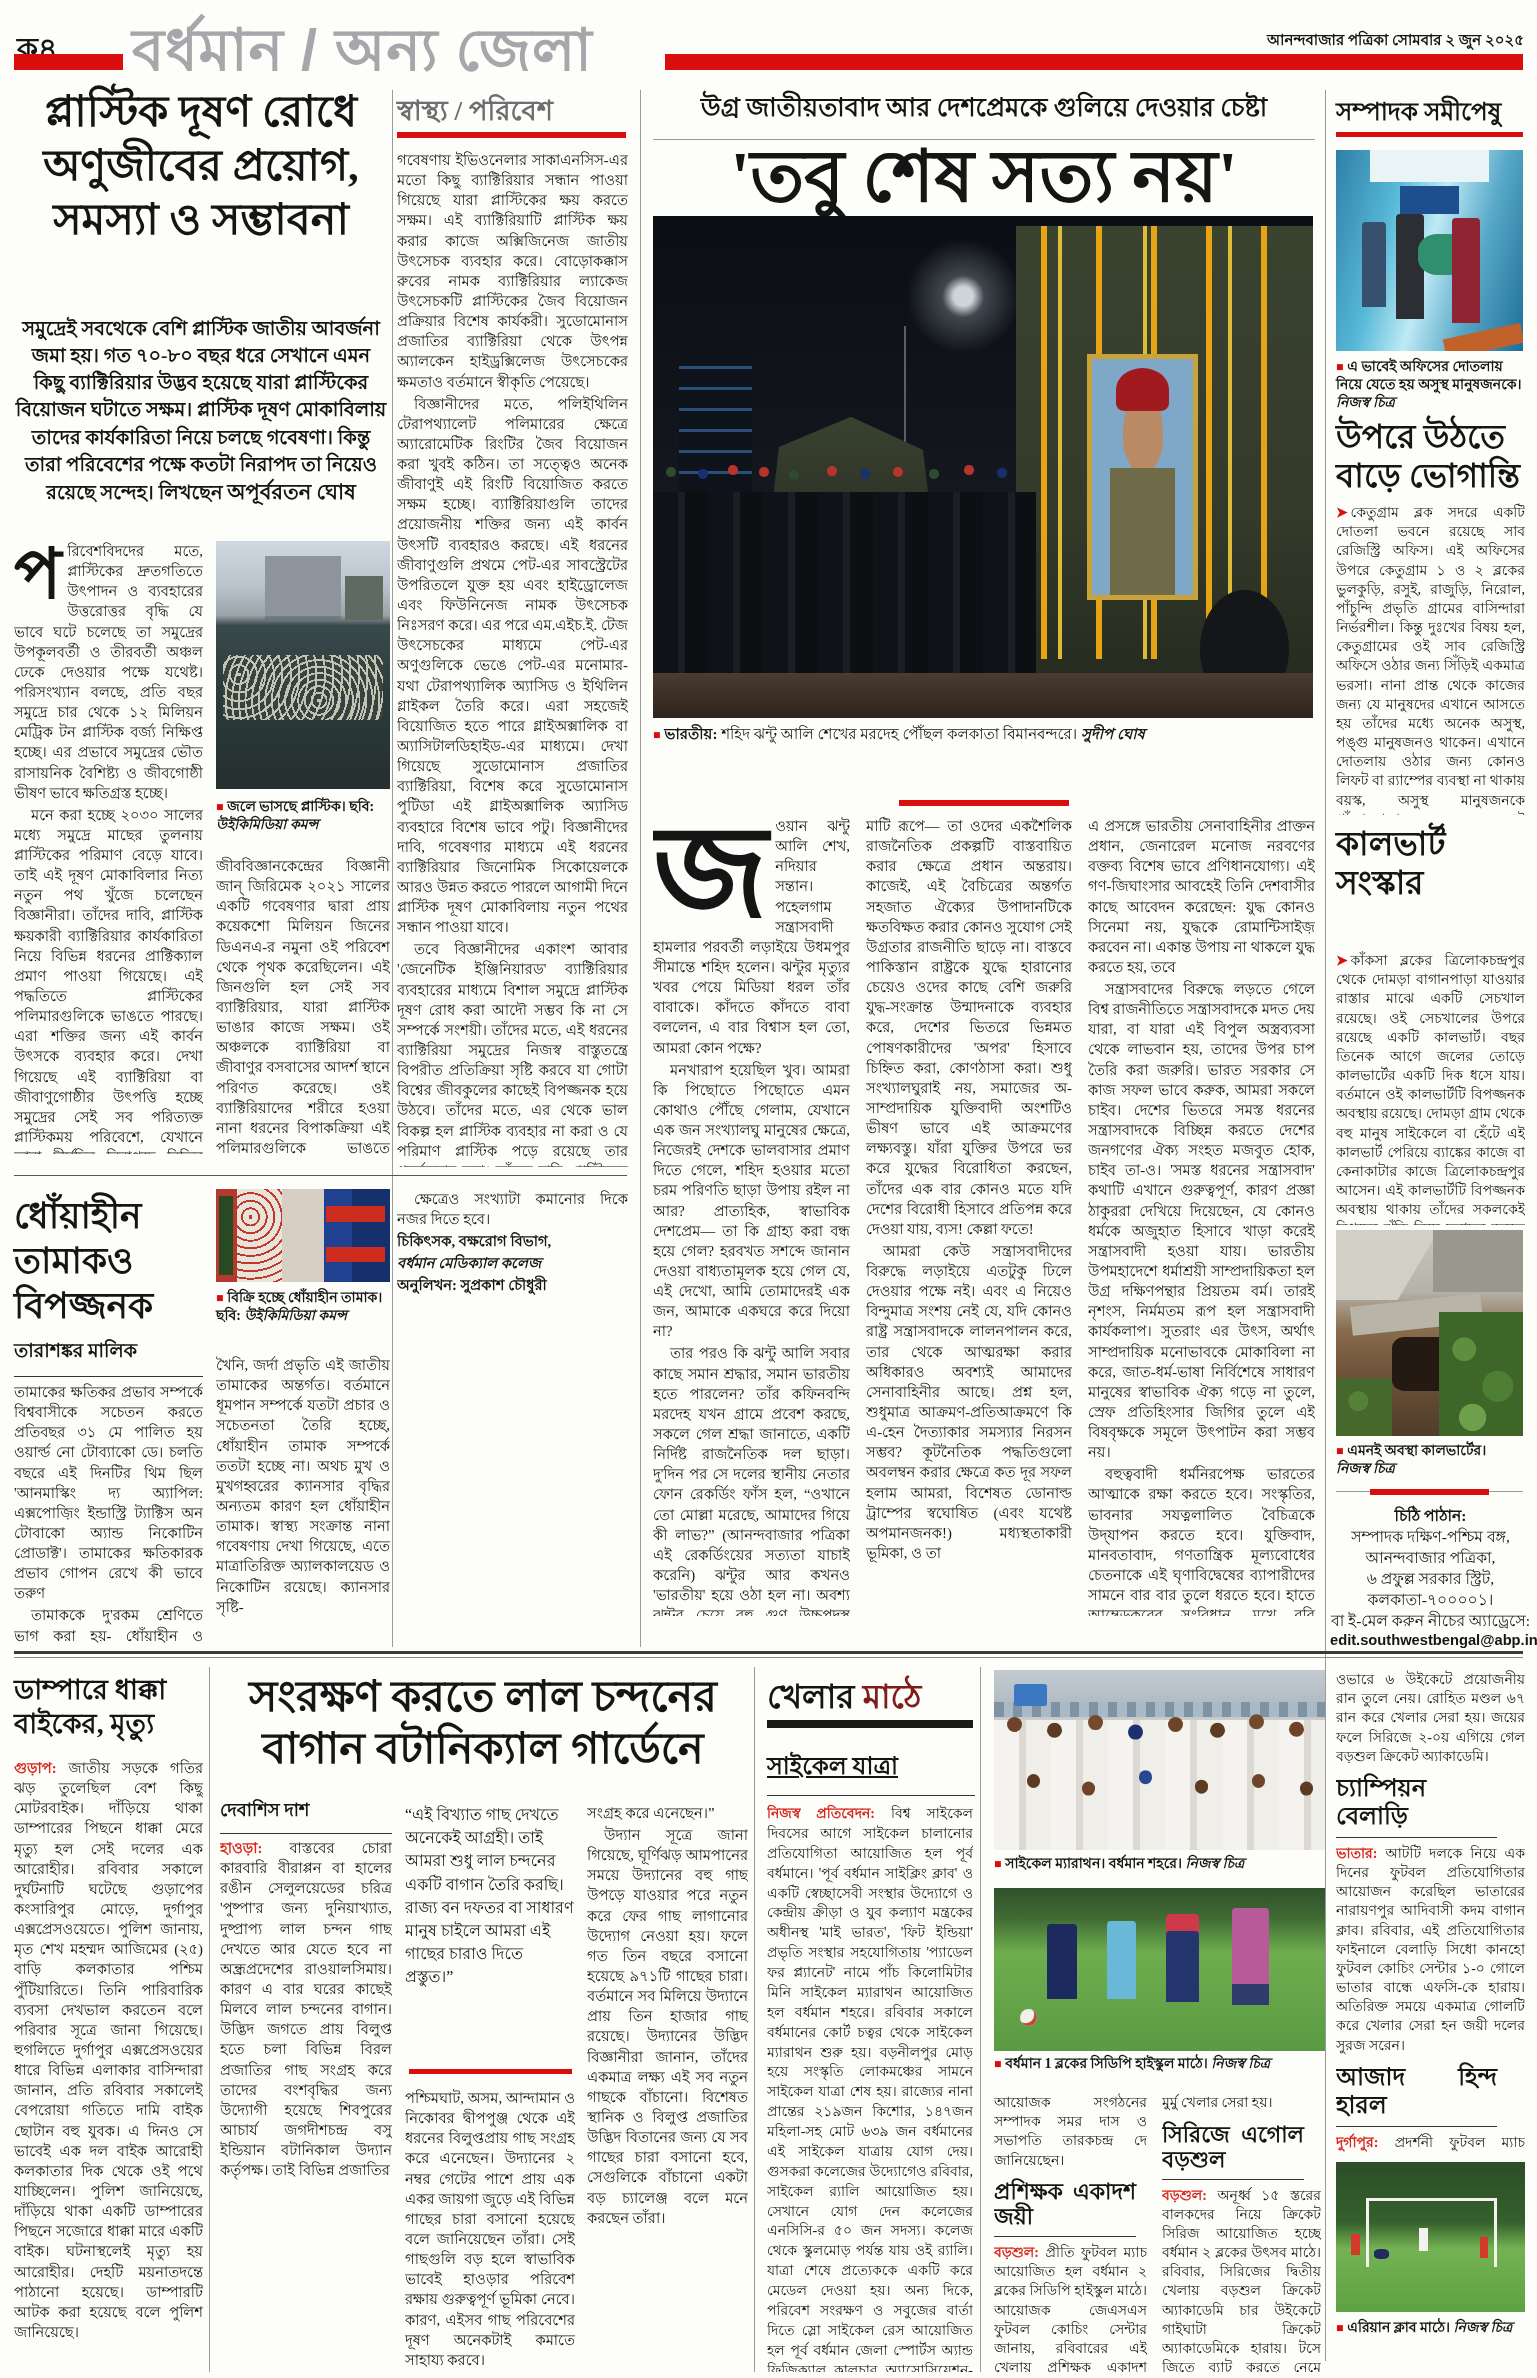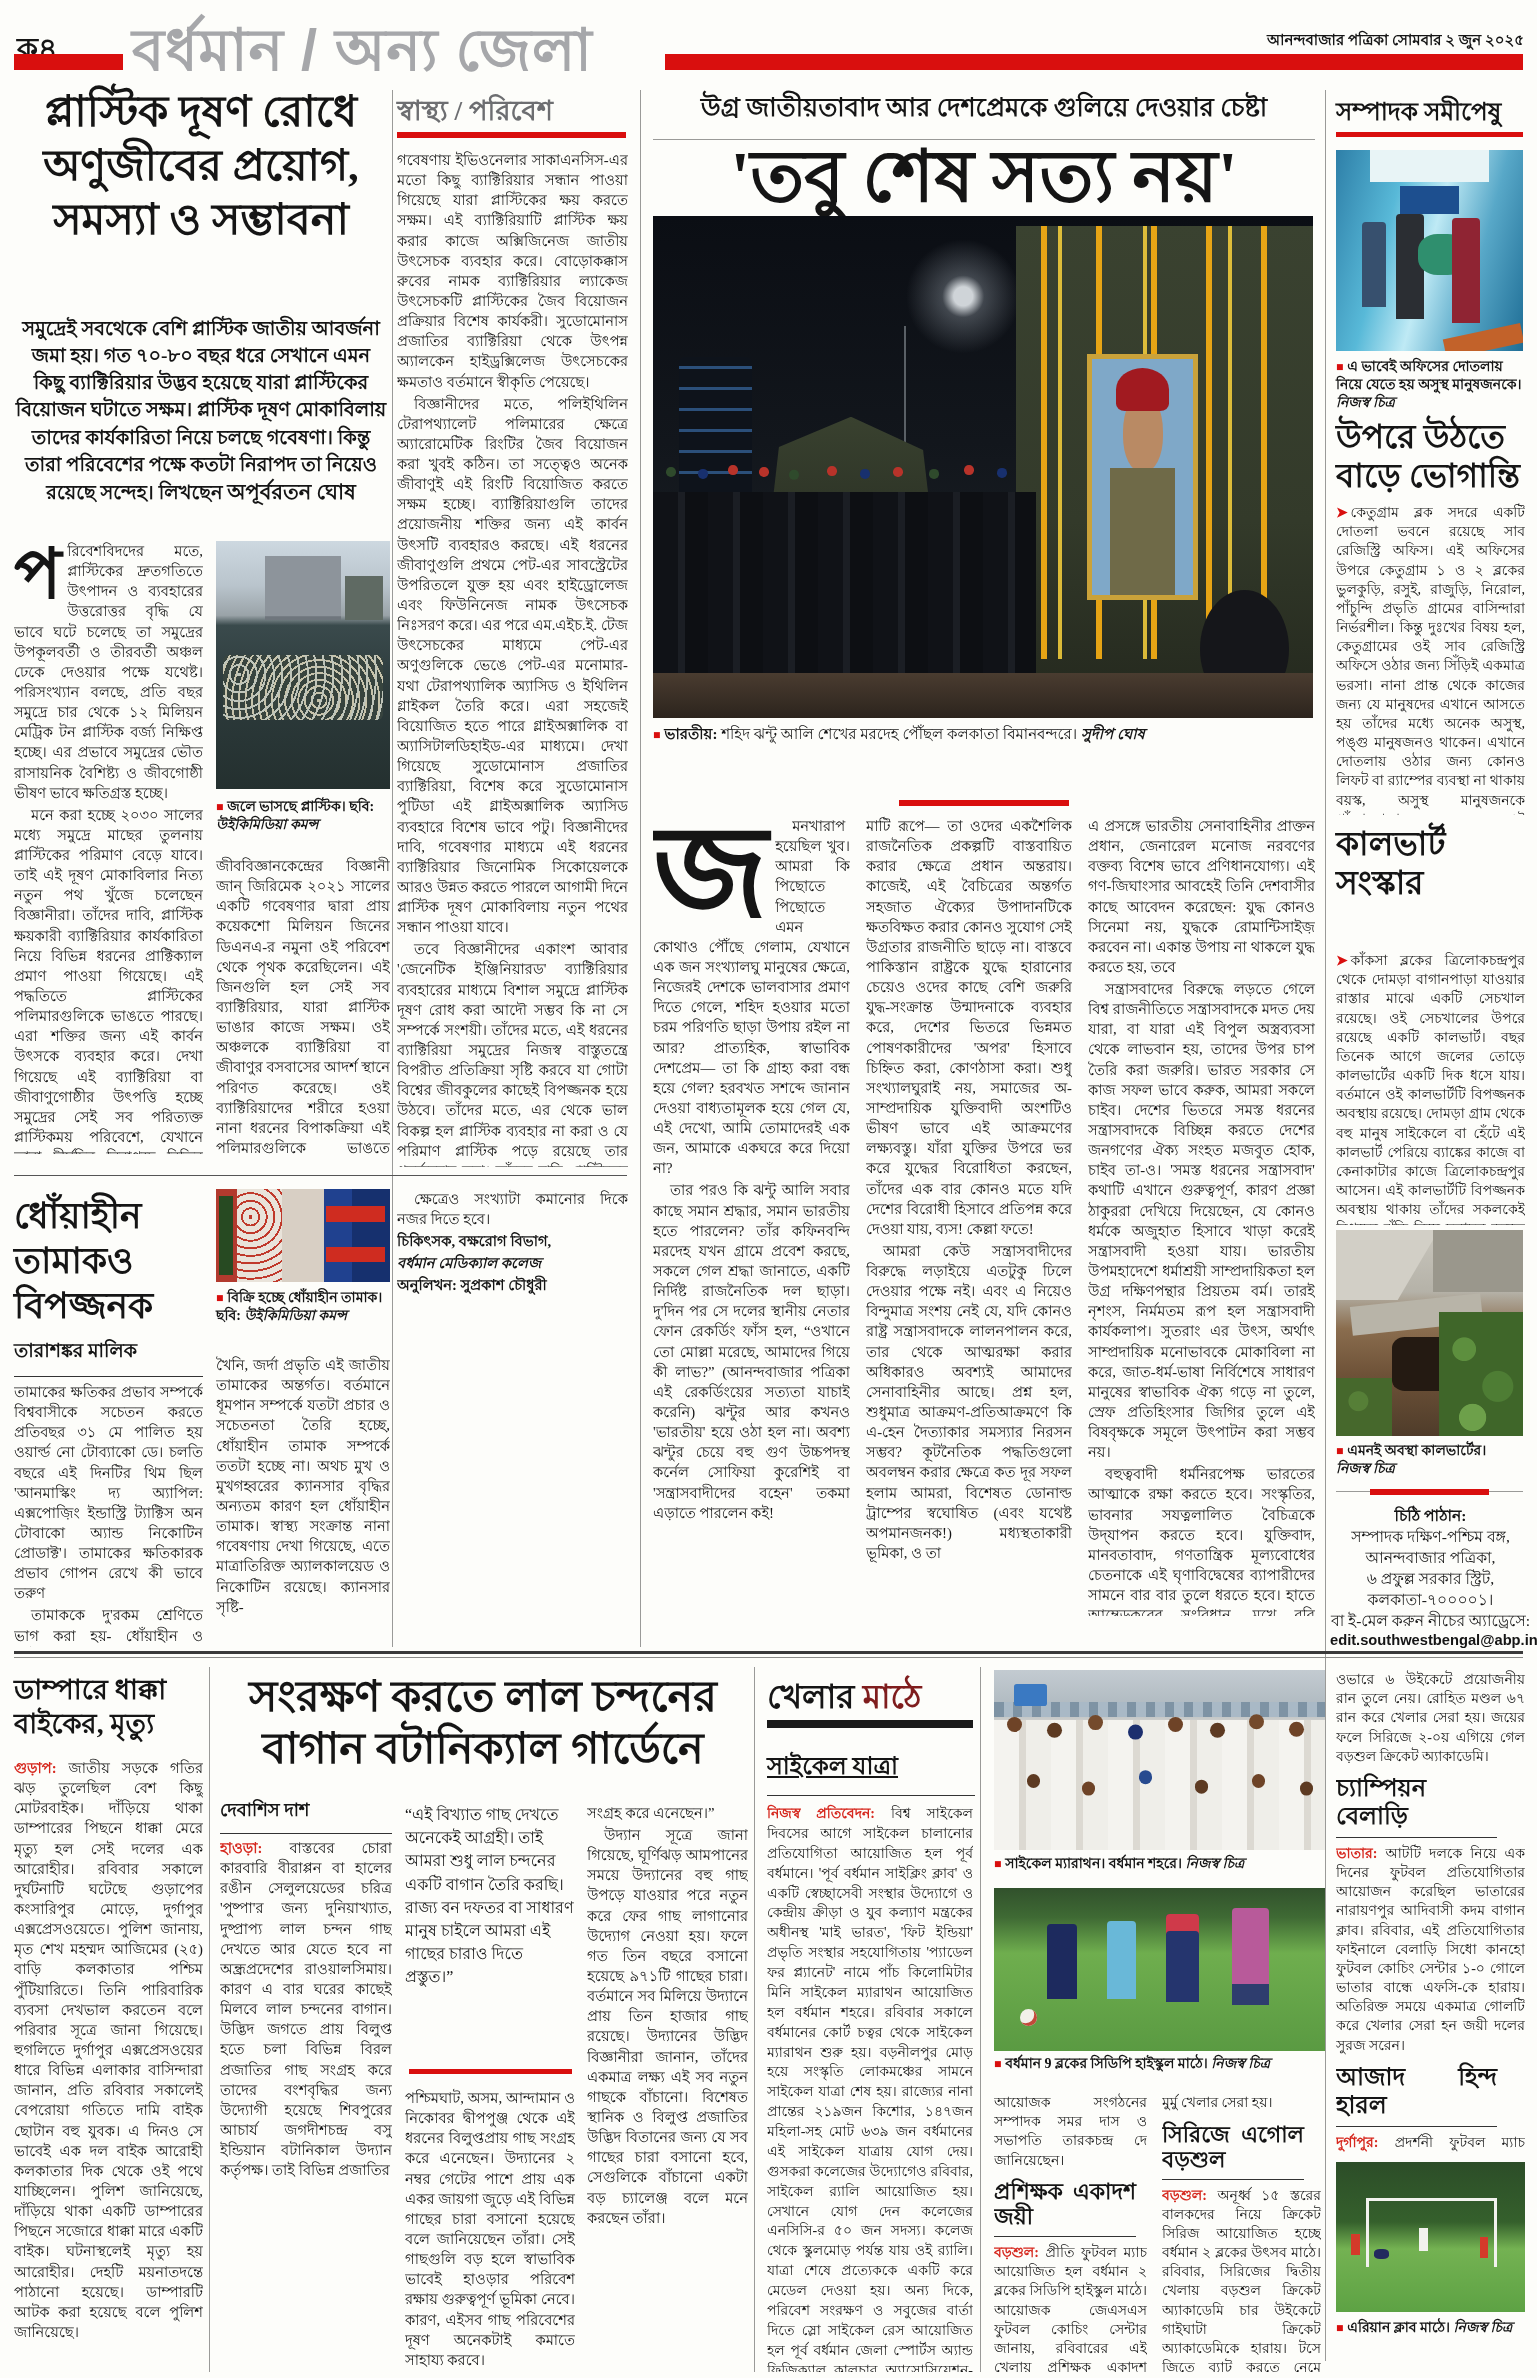--- a/index.html
+++ b/index.html
@@ -131,20 +131,21 @@
     <div class="abs" style="left:0;bottom:0;width:100%;height:9%;background:linear-gradient(180deg,#4a3c30,#2c241d);"></div>
   </div>
 
   <div class="abs cap" style="left:653px;top:725px;width:662px;font-size:15px;">
     <span class="sq">■</span><span style="font-weight:bold;">ভারতীয়:</span> <span style="font-weight:normal;">শহিদ ঝন্টু আলি শেখের মরদেহ পৌঁছল কলকাতা বিমানবন্দরে।</span> <span class="crd">সুদীপ ঘোষ</span>
   </div>
   <div class="abs" style="left:899px;top:800px;width:170px;height:5.7px;background:#d90f0e;"></div>
 
   <div class="abs body-txt just clip" style="left:653px;top:816px;width:197px;height:800px;">
     <span style="float:left;font-size:128px;line-height:.78;font-weight:bold;padding:7.6px 7.6px 0 0;">জ</span>
+    <p class="noind">ওয়ান ঝন্টু আলি শেখ, নদিয়ার সন্তান। পহেলগাম সন্ত্রাসবাদী হামলার পরবর্তী লড়াইয়ে উধমপুর সীমান্তে শহিদ হলেন। ঝন্টুর মৃত্যুর খবর পেয়ে মিডিয়া ধরল তাঁর বাবাকে। কাঁদতে কাঁদতে বাবা বললেন, এ বার বিশ্বাস হল তো, আমরা কোন পক্ষে?</p>
     <p>মনখারাপ হয়েছিল খুব। আমরা কি পিছোতে পিছোতে এমন কোথাও পৌঁছে গেলাম, যেখানে এক জন সংখ্যালঘু মানুষের ক্ষেত্রে, নিজেরই দেশকে ভালবাসার প্রমাণ দিতে গেলে, শহিদ হওয়ার মতো চরম পরিণতি ছাড়া উপায় রইল না আর? প্রাত্যহিক, স্বাভাবিক দেশপ্রেম— তা কি গ্রাহ্য করা বন্ধ হয়ে গেল? হরবখত সশব্দে জানান দেওয়া বাধ্যতামূলক হয়ে গেল যে, এই দেখো, আমি তোমাদেরই এক জন, আমাকে একঘরে করে দিয়ো না?</p>
     <p>তার পরও কি ঝন্টু আলি সবার কাছে সমান শ্রদ্ধার, সমান ভারতীয় হতে পারলেন? তাঁর কফিনবন্দি মরদেহ যখন গ্রামে প্রবেশ করছে, সকলে গেল শ্রদ্ধা জানাতে, একটি নির্দিষ্ট রাজনৈতিক দল ছাড়া। দু'দিন পর সে দলের স্থানীয় নেতার ফোন রেকর্ডিং ফাঁস হল, “ওখানে তো মোল্লা মরেছে, আমাদের গিয়ে কী লাভ?” (আনন্দবাজার পত্রিকা এই রেকর্ডিংয়ের সত্যতা যাচাই করেনি) ঝন্টুর আর কখনও 'ভারতীয়' হয়ে ওঠা হল না। অবশ্য ঝন্টুর চেয়ে বহু গুণ উচ্চপদস্থ কর্নেল সোফিয়া কুরেশিই বা 'সন্ত্রাসবাদীদের বহেন' তকমা এড়াতে পারলেন কই!</p>
   </div>
   <div class="abs body-txt just clip" style="left:866px;top:816px;width:206px;height:800px;">
     <p class="noind">মাটি রূপে— তা ওদের একশৈলিক রাজনৈতিক প্রকল্পটি বাস্তবায়িত করার ক্ষেত্রে প্রধান অন্তরায়। কাজেই, এই বৈচিত্রের অন্তর্গত সহজাত ঐক্যের উপাদানটিকে ক্ষতবিক্ষত করার কোনও সুযোগ সেই উগ্রতার রাজনীতি ছাড়ে না। বাস্তবে পাকিস্তান রাষ্ট্রকে যুদ্ধে হারানোর চেয়েও ওদের কাছে বেশি জরুরি যুদ্ধ-সংক্রান্ত উন্মাদনাকে ব্যবহার করে, দেশের ভিতরে ভিন্নমত পোষণকারীদের 'অপর' হিসাবে চিহ্নিত করা, কোণঠাসা করা। শুধু সংখ্যালঘুরাই নয়, সমাজের অ-সাম্প্রদায়িক যুক্তিবাদী অংশটিও ভীষণ ভাবে এই আক্রমণের লক্ষ্যবস্তু। যাঁরা যুক্তির উপরে ভর করে যুদ্ধের বিরোধিতা করছেন, তাঁদের এক বার কোনও মতে যদি দেশের বিরোধী হিসাবে প্রতিপন্ন করে দেওয়া যায়, ব্যস! কেল্লা ফতে!</p>
     <p>আমরা কেউ সন্ত্রাসবাদীদের বিরুদ্ধে লড়াইয়ে এতটুকু ঢিলে দেওয়ার পক্ষে নই। এবং এ নিয়েও বিন্দুমাত্র সংশয় নেই যে, যদি কোনও রাষ্ট্র সন্ত্রাসবাদকে লালনপালন করে, তার থেকে আত্মরক্ষা করার অধিকারও অবশ্যই আমাদের সেনাবাহিনীর আছে। প্রশ্ন হল, শুধুমাত্র আক্রমণ-প্রতিআক্রমণে কি এ-হেন দৈত্যাকার সমস্যার নিরসন সম্ভব? কূটনৈতিক পদ্ধতিগুলো অবলম্বন করার ক্ষেত্রে কত দূর সফল হলাম আমরা, বিশেষত ডোনাল্ড ট্রাম্পের স্বঘোষিত (এবং যথেষ্ট অপমানজনক!) মধ্যস্থতাকারী ভূমিকা, ও তা</p>
   </div>
   <div class="abs body-txt just clip" style="left:1088px;top:816px;width:227px;height:800px;">
     <p class="noind">এ প্রসঙ্গে ভারতীয় সেনাবাহিনীর প্রাক্তন প্রধান, জেনারেল মনোজ নরবণের বক্তব্য বিশেষ ভাবে প্রণিধানযোগ্য। এই গণ-জিঘাংসার আবহেই তিনি দেশবাসীর কাছে আবেদন করেছেন: যুদ্ধ কোনও সিনেমা নয়, যুদ্ধকে রোমান্টিসাইজ় করবেন না। একান্ত উপায় না থাকলে যুদ্ধ করতে হয়, তবে</p>
     <p>সন্ত্রাসবাদের বিরুদ্ধে লড়তে গেলে বিশ্ব রাজনীতিতে সন্ত্রাসবাদকে মদত দেয় যারা, বা যারা এই বিপুল অস্ত্রব্যবসা থেকে লাভবান হয়, তাদের উপর চাপ তৈরি করা জরুরি। ভারত সরকার সে কাজ সফল ভাবে করুক, আমরা সকলে চাইব। দেশের ভিতরে সমস্ত ধরনের সন্ত্রাসবাদকে বিচ্ছিন্ন করতে দেশের জনগণের ঐক্য সংহত মজবুত হোক, চাইব তা-ও। 'সমস্ত ধরনের সন্ত্রাসবাদ' কথাটি এখানে গুরুত্বপূর্ণ, কারণ প্রজ্ঞা ঠাকুররা দেখিয়ে দিয়েছেন, যে কোনও ধর্মকে অজুহাত হিসাবে খাড়া করেই সন্ত্রাসবাদী হওয়া যায়। ভারতীয় উপমহাদেশে ধর্মাশ্রয়ী সাম্প্রদায়িকতা হল উগ্র দক্ষিণপন্থার প্রিয়তম বর্ম। তারই নৃশংস, নির্মমতম রূপ হল সন্ত্রাসবাদী কার্যকলাপ। সুতরাং এর উৎস, অর্থাৎ সাম্প্রদায়িক মনোভাবকে মোকাবিলা না করে, জাত-ধর্ম-ভাষা নির্বিশেষে সাধারণ মানুষের স্বাভাবিক ঐক্য গড়ে না তুলে, স্রেফ প্রতিহিংসার জিগির তুলে এই বিষবৃক্ষকে সমূলে উৎপাটন করা সম্ভব নয়।</p>
@@ -247,21 +248,21 @@
   </div>
 
   <div class="photo" style="left:994px;top:1888px;width:331px;height:163px;background:linear-gradient(180deg,#31512c 0%,#3f6a34 18%,#6fae4e 40%,#5a9a42 100%);">
     <div class="abs" style="left:16%;top:22%;width:9%;height:46%;background:#1d2a5e;border-radius:3.8px 3.8px 0 0;"></div>
     <div class="abs" style="left:34%;top:20%;width:9%;height:48%;background:#69b8d8;border-radius:3.8px 3.8px 0 0;"></div>
     <div class="abs" style="left:52%;top:16%;width:10%;height:54%;background:#25356e;border-radius:3.8px 3.8px 0 0;box-shadow:inset 0 17px 0 #cf3a4a;"></div>
     <div class="abs" style="left:72%;top:12%;width:11%;height:60%;background:#b85a9a;border-radius:3.8px 3.8px 0 0;box-shadow:inset 0 -21px 0 #2e3d6e;"></div>
     <div class="abs" style="left:8%;top:74%;width:17px;height:17px;border-radius:50%;background:#f2f0ea;box-shadow:inset -2.8px -2.8px 0 #c24a3a;"></div>
   </div>
   <div class="abs cap" style="left:994px;top:2055px;width:331px;">
-    <span class="sq">■</span><span>বর্ধমান 9 ব্লকের সিডিপি হাইস্কুল মাঠে।</span> <span class="crd">নিজস্ব চিত্র</span>
+    <span class="sq">■</span><span>বর্ধমান 1 ব্লকের সিডিপি হাইস্কুল মাঠে।</span> <span class="crd">নিজস্ব চিত্র</span>
   </div>
 
   <div class="abs body-txt just clip" style="left:994px;top:2093px;width:153px;height:279px;font-size:14px;">
     <p class="noind">আয়োজক সংগঠনের সম্পাদক সমর দাস ও সভাপতি তারকচন্দ্র দে জানিয়েছেন।</p>
     <div class="subhead" style="font-size:22px;">
         <span class="ul">প্রশিক্ষক একাদশ জয়ী</span>
       </div>
     <p class="noind"><span class="dl">বড়শুল:</span> <span>প্রীতি ফুটবল ম্যাচ আয়োজিত হল বর্ধমান ২ ব্লকের সিডিপি হাইস্কুল মাঠে। আয়োজক জেএসএস ফুটবল কোচিং সেন্টার জানায়, রবিবারের এই খেলায় প্রশিক্ষক একাদশ ১-০ গোলে শিক্ষার্থী একাদশকে হারায়। জয়ী দলের ওসমান মণ্ডল একমাত্র গোলটি করে। জয়ী দলের বিশ্বনাথ</span></p>
   </div>
   <div class="abs body-txt just clip" style="left:1162px;top:2093px;width:159px;height:279px;font-size:14px;">

